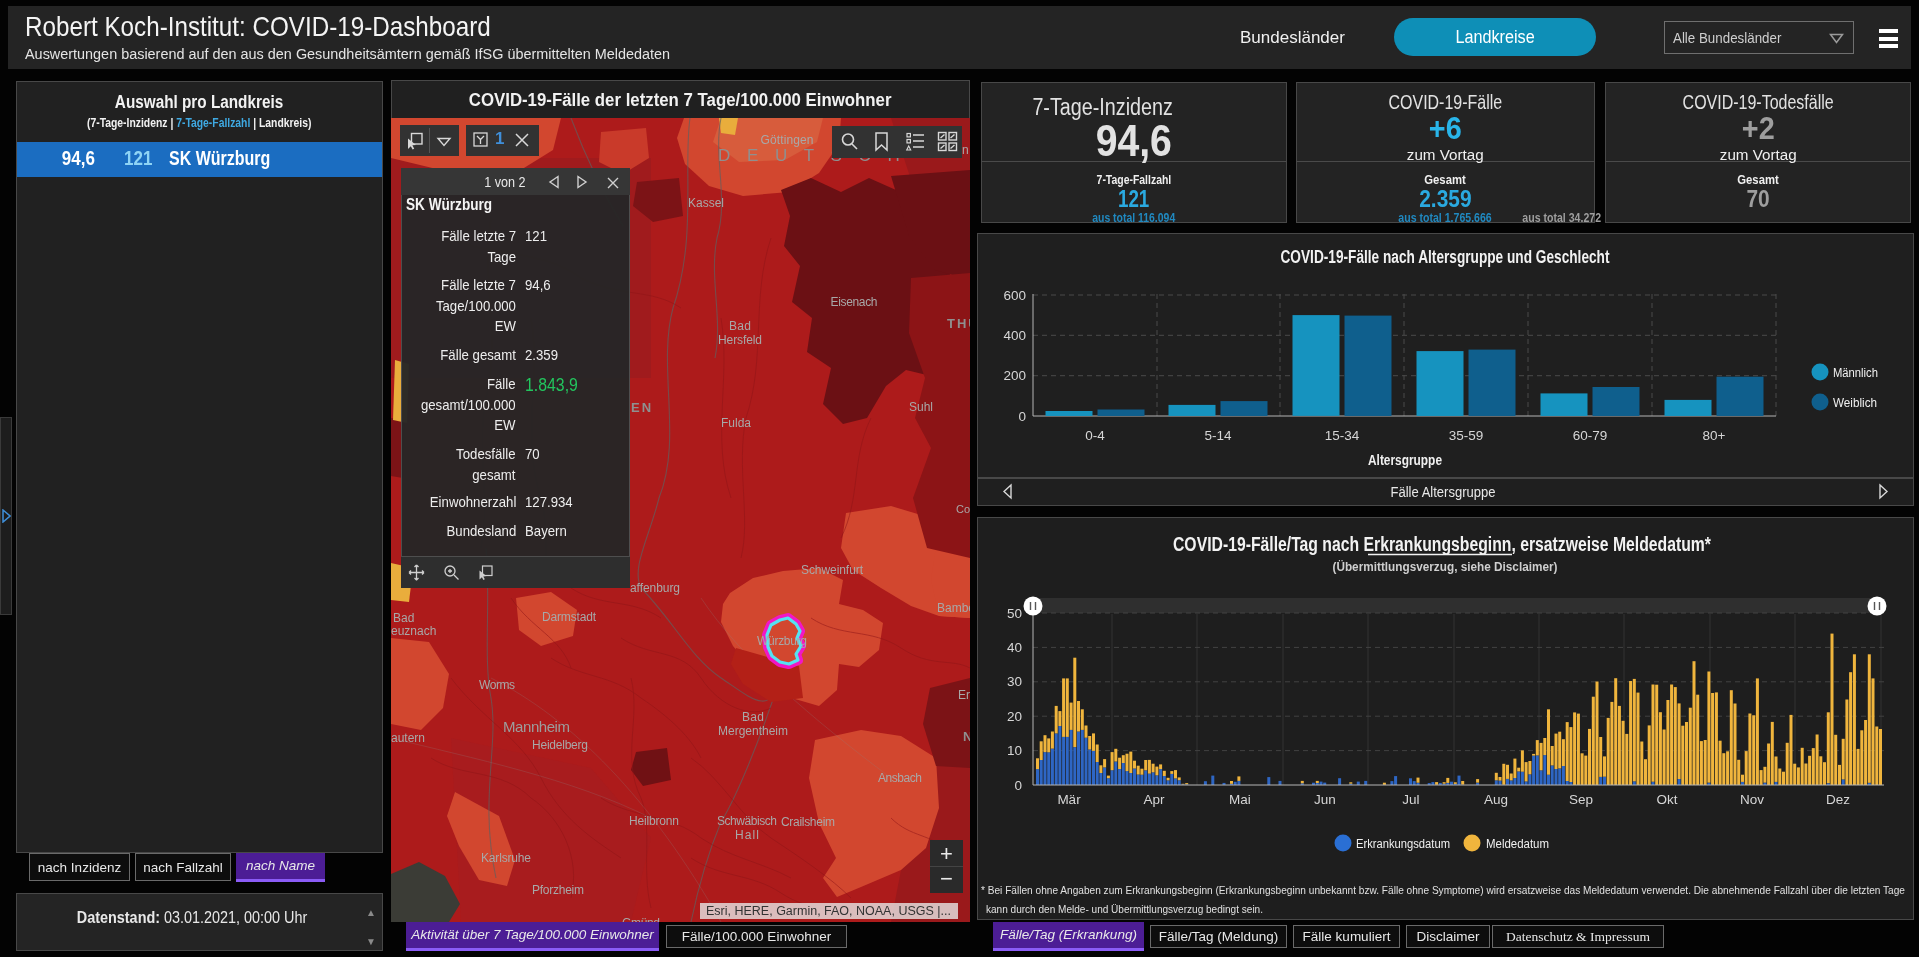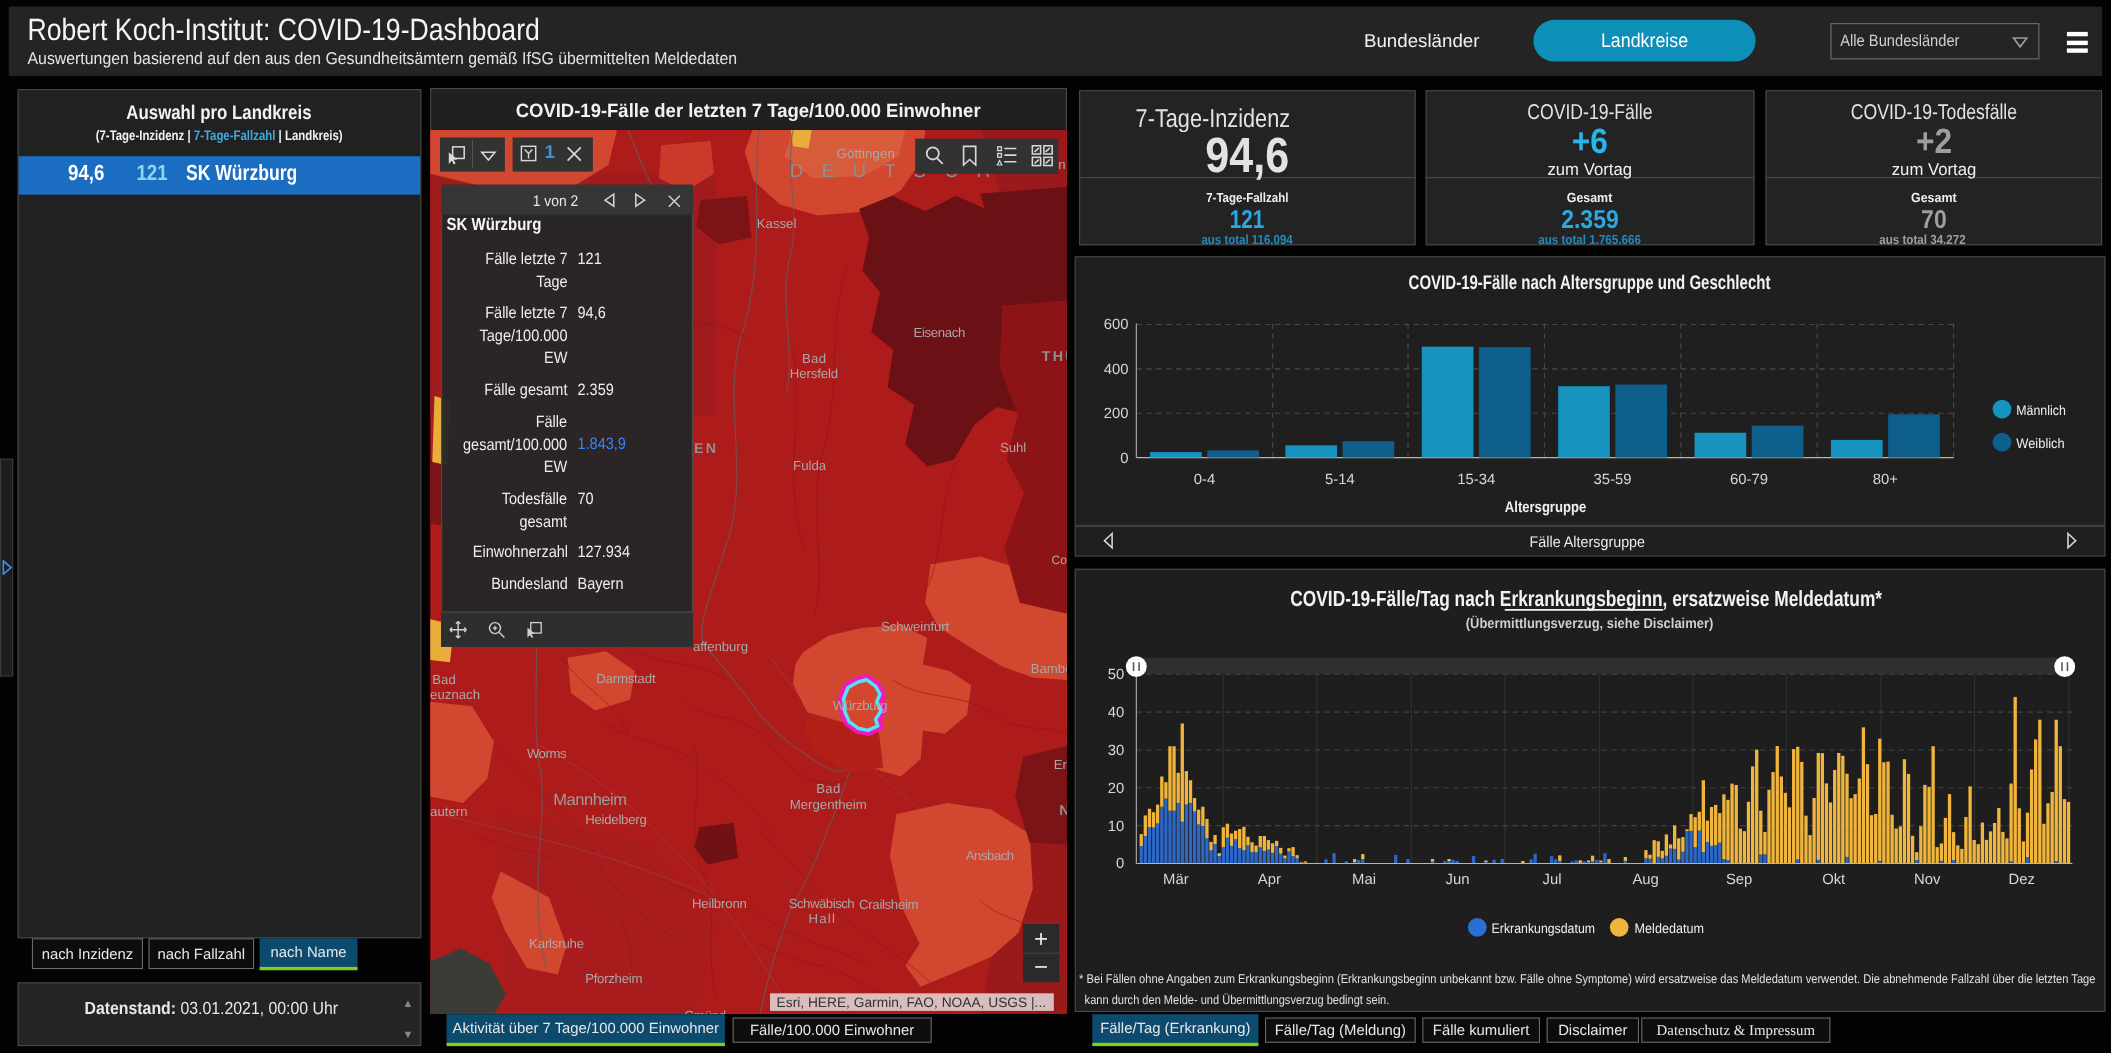--- a/index.html
+++ b/index.html
@@ -1,21 +1,21 @@
 <!DOCTYPE html>
 <html><head><meta charset="utf-8">
 <style>
 * { margin:0; padding:0; box-sizing:border-box; }
 html,body { width:1919px; height:957px; background:#030303; overflow:hidden;
   font-family:"Liberation Sans", sans-serif; }
 .abs { position:absolute; }
 .panel { position:absolute; background:#212121; border:1px solid #484848; }
 .tab { position:absolute; background:#0d0d0d; border:1px solid #6a6a6a; color:#e8e8e8;
   font-size:13.5px; text-align:center; white-space:nowrap; overflow:hidden; }
-.tab.active { border:none; border-bottom:3px solid #84cc16; background:#0c4a6e; }
+.tab.active { border:none; border-bottom:3px solid #8b5cf6; background:#4c1d95;font-style:italic; }
 .sx { display:inline-block; transform-origin:center; }
 .sxl { display:inline-block; transform-origin:left; }
 .sxr { display:inline-block; transform-origin:right; }
 svg text { font-family:"Liberation Sans", sans-serif; }
 </style></head>
 <body>
 
 <div class="abs" style="left:8px;top:6px;width:1903px;height:63px;background:#242424;"></div>
 <div class="abs" style="left:25px;top:11px;color:#f4f4f4;font-size:28px;white-space:nowrap;"><span class="sxl" style="transform:scaleX(.865);">Robert Koch-Institut: COVID-19-Dashboard</span></div>
 <div class="abs" style="left:25px;top:45px;color:#e4e4e4;font-size:15.5px;white-space:nowrap;"><span class="sxl" style="transform:scaleX(.93);">Auswertungen basierend auf den aus den Gesundheitsämtern gemäß IfSG übermittelten Meldedaten</span></div>
@@ -227,21 +227,21 @@
     <path d="M2 2 L12 12 M12 2 L2 12" stroke="#cfcfcf" stroke-width="1.4"></path>
   </svg>
 <div class="abs" style="left:406px;top:196px;color:#f5f5f5;font-size:16px;font-weight:bold;white-space:nowrap;"><span class="sxl" style="transform:scaleX(.85);">SK Würzburg</span></div>
 <div class="abs" style="left:406px;top:226px;width:110px;text-align:right;color:#eee;font-size:15px;line-height:20.5px;"><span class="sxr" style="transform:scaleX(.88);">Fälle letzte 7<br>Tage</span></div>
 <div class="abs" style="left:525px;top:227px;color:#eee;font-size:15px;"><span class="sxl" style="transform:scaleX(.88);">121</span></div>
 <div class="abs" style="left:396px;top:275px;width:120px;text-align:right;color:#eee;font-size:15px;line-height:20.5px;"><span class="sxr" style="transform:scaleX(.88);">Fälle letzte 7<br>Tage/100.000<br>EW</span></div>
 <div class="abs" style="left:525px;top:276px;color:#eee;font-size:15px;"><span class="sxl" style="transform:scaleX(.88);">94,6</span></div>
 <div class="abs" style="left:396px;top:346px;width:120px;text-align:right;color:#eee;font-size:15px;"><span class="sxr" style="transform:scaleX(.88);">Fälle gesamt</span></div>
 <div class="abs" style="left:525px;top:346px;color:#eee;font-size:15px;"><span class="sxl" style="transform:scaleX(.88);">2.359</span></div>
 <div class="abs" style="left:386px;top:374px;width:130px;text-align:right;color:#eee;font-size:15px;line-height:20.5px;"><span class="sxr" style="transform:scaleX(.88);">Fälle<br>gesamt/100.000<br>EW</span></div>
-<div class="abs" style="left:525px;top:375px;color:#3b82f6;font-size:15px;margin-top:20px;"><span class="sxl" style="transform:scaleX(.88);">1.843,9</span></div>
+<div class="abs" style="left:525px;top:375px;color:#22c55e;font-size:18px;"><span class="sxl" style="transform:scaleX(.88);">1.843,9</span></div>
 <div class="abs" style="left:406px;top:444px;width:110px;text-align:right;color:#eee;font-size:15px;line-height:20.5px;"><span class="sxr" style="transform:scaleX(.88);">Todesfälle<br>gesamt</span></div>
 <div class="abs" style="left:525px;top:445px;color:#eee;font-size:15px;"><span class="sxl" style="transform:scaleX(.88);">70</span></div>
 <div class="abs" style="left:406px;top:493px;width:110px;text-align:right;color:#eee;font-size:15px;"><span class="sxr" style="transform:scaleX(.88);">Einwohnerzahl</span></div>
 <div class="abs" style="left:525px;top:493px;color:#eee;font-size:15px;"><span class="sxl" style="transform:scaleX(.88);">127.934</span></div>
 <div class="abs" style="left:406px;top:522px;width:110px;text-align:right;color:#eee;font-size:15px;"><span class="sxr" style="transform:scaleX(.88);">Bundesland</span></div>
 <div class="abs" style="left:525px;top:522px;color:#eee;font-size:15px;"><span class="sxl" style="transform:scaleX(.88);">Bayern</span></div>
 <div class="abs" style="left:401px;top:556px;width:229px;height:32px;background:#2e2e2e;border-top:1px solid #4e4e4e;"></div>
 <svg class="abs" style="left:408px;top:564px;" width="17" height="17" viewBox="0 0 17 17" fill="none" stroke="#cfcfcf" stroke-width="1.3">
   <path d="M8.5 1 L8.5 16 M1 8.5 L16 8.5 M8.5 1 L6.5 3 M8.5 1 L10.5 3 M8.5 16 L6.5 14 M8.5 16 L10.5 14 M1 8.5 L3 6.5 M1 8.5 L3 10.5 M16 8.5 L14 6.5 M16 8.5 L14 10.5"></path>
 </svg>
@@ -281,21 +281,21 @@
 <div class="abs" style="left:1296px;top:186px;width:299px;text-align:center;color:#2aa9e0;font-size:23.5px;font-weight:bold;white-space:nowrap;"><span class="sx" style="transform:scaleX(.89);">2.359</span></div>
 <div class="abs" style="left:1296px;top:211px;width:299px;text-align:center;color:#2089c0;font-size:12px;font-weight:bold;white-space:nowrap;"><span class="sx" style="transform:scaleX(.88);">aus total 1.765.666</span></div>
 
 <div class="panel" style="left:1605px;top:82px;width:306px;height:141px;background:#232323;"></div>
 <div class="abs" style="left:1605px;top:161px;width:306px;height:1px;background:#4a4a4a;"></div>
 <div class="abs" style="left:1605px;top:91px;width:306px;text-align:center;color:#e2e2e2;font-size:19.5px;white-space:nowrap;"><span class="sx" style="transform:scaleX(.82);">COVID-19-Todesfälle</span></div>
 <div class="abs" style="left:1605px;top:110px;width:306px;text-align:center;color:#9e9e9e;font-size:32px;font-weight:bold;white-space:nowrap;"><span class="sx" style="transform:scaleX(.9);">+2</span></div>
 <div class="abs" style="left:1605px;top:146px;width:306px;text-align:center;color:#f0f0f0;font-size:15.5px;white-space:nowrap;"><span class="sx" style="transform:scaleX(.98);">zum Vortag</span></div>
 <div class="abs" style="left:1605px;top:173px;width:306px;text-align:center;color:#f0f0f0;font-size:12px;font-weight:bold;white-space:nowrap;"><span class="sx" style="transform:scaleX(.94);">Gesamt</span></div>
 <div class="abs" style="left:1605px;top:186px;width:306px;text-align:center;color:#9e9e9e;font-size:23.5px;font-weight:bold;white-space:nowrap;"><span class="sx" style="transform:scaleX(.89);">70</span></div>
-<div class="abs" style="left:1595px;top:211px;width:306px;text-align:center;color:#9e9e9e;font-size:12px;font-weight:bold;white-space:nowrap;"><span class="sx" style="transform:scaleX(.88);">aus total 34.272</span></div>
+<div class="abs" style="left:1517px;top:211px;width:306px;text-align:left;color:#9e9e9e;font-size:12px;font-weight:bold;white-space:nowrap;"><span class="sx" style="transform:scaleX(.88);">aus total 34.272</span></div>
 
 <div class="panel" style="left:977px;top:233px;width:937px;height:245px;background:#1f1f1f;"></div>
 <div class="panel" style="left:977px;top:478px;width:937px;height:28px;background:#1f1f1f;"></div>
 <svg class="abs" style="left:0;top:0;" width="1919" height="957" viewBox="0 0 1919 957">
   <text x="1445" y="263" fill="#f2f2f2" font-size="18" font-weight="bold" text-anchor="middle" textLength="329" lengthAdjust="spacingAndGlyphs">COVID-19-Fälle nach Altersgruppe und Geschlecht</text>
   <line x1="1033" y1="375.7" x2="1776" y2="375.7" stroke="#4a4a4a" stroke-width="1" stroke-dasharray="5 4"></line>
     <line x1="1033" y1="335.3" x2="1776" y2="335.3" stroke="#4a4a4a" stroke-width="1" stroke-dasharray="5 4"></line>
     <line x1="1033" y1="295.0" x2="1776" y2="295.0" stroke="#4a4a4a" stroke-width="1" stroke-dasharray="5 4"></line>
     <line x1="1157" y1="294" x2="1157" y2="416" stroke="#4a4a4a" stroke-width="1" stroke-dasharray="5 4"></line>
     <line x1="1280" y1="294" x2="1280" y2="416" stroke="#4a4a4a" stroke-width="1" stroke-dasharray="5 4"></line>

